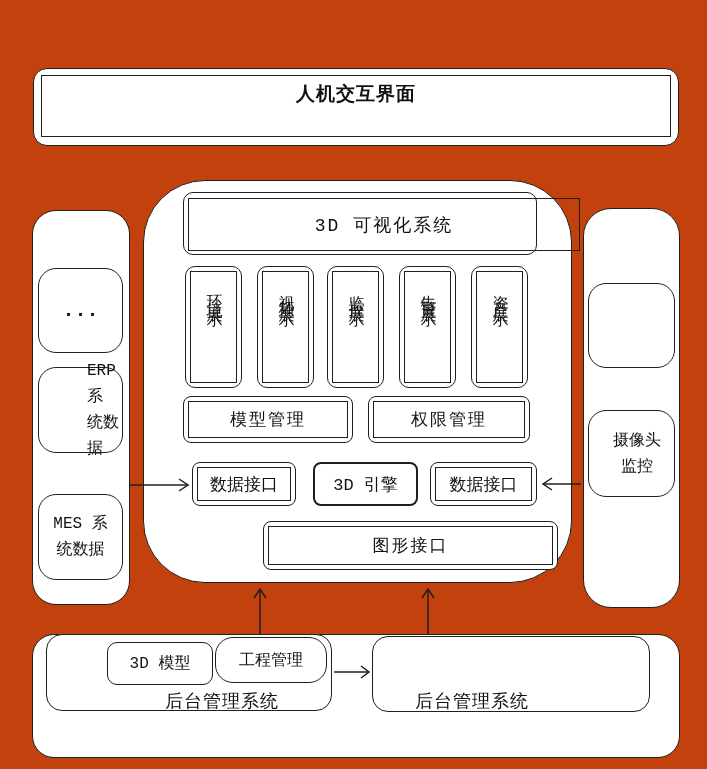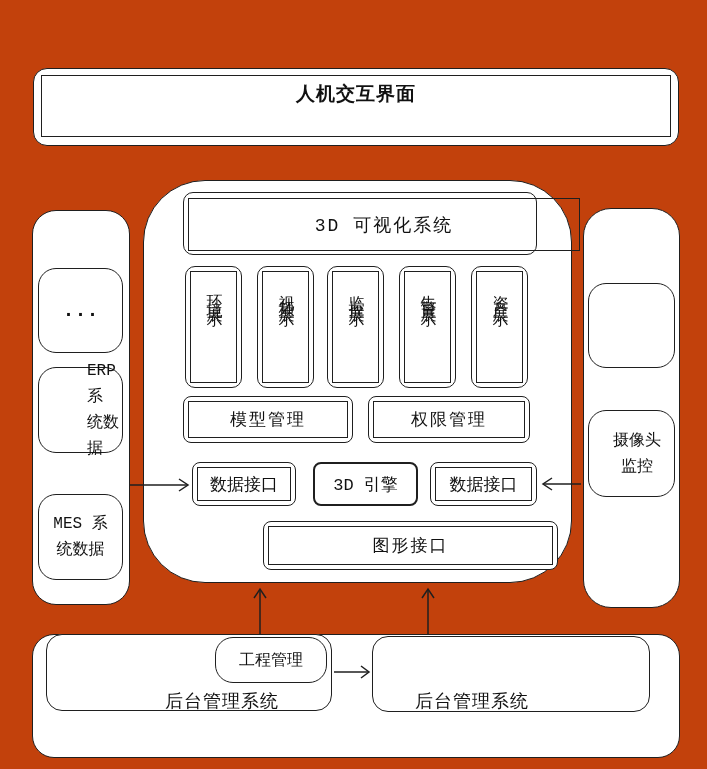--- a/index.html
+++ b/index.html
@@ -109,20 +109,23 @@
 
   <div class="box" style="left:215px;top:521px;width:295px;height:49px;border-radius:8px;margin-left:48px;">
     <div class="inner cc" style="inset:4px;">
       <span style="font-size:17px;letter-spacing:2px;">图形接口</span>
     </div>
   </div>
 
   <div class="box" style="left:32px;top:634px;width:648px;height:124px;border-radius:22px;"></div>
 
   <div class="box" style="left:46px;top:634px;width:286px;height:77px;border-radius:16px;"></div>
+  <div class="box cc" style="left:107px;top:642px;width:106px;height:43px;border-radius:10px;">
+    <span style="font-size:16px;">3D 模型</span>
+  </div>
   <div class="box cc" style="left:215px;top:637px;width:112px;height:46px;border-radius:18px;">
     <span style="font-size:16px;">工程管理</span>
   </div>
   <div class="lbl" style="left:159px;top:689px;width:126px;text-align:center;font-size:18px;letter-spacing:1px;">后台管理系统</div>
 
   <div class="box" style="left:372px;top:636px;width:278px;height:76px;border-radius:16px;"></div>
   <div class="lbl" style="left:412px;top:689px;width:120px;text-align:center;font-size:18px;letter-spacing:1px;">后台管理系统</div>
 
   <svg class="arrow" style="left:130px;top:477px;" width="62" height="16">
     <line x1="0" y1="8" x2="58" y2="8"></line>

